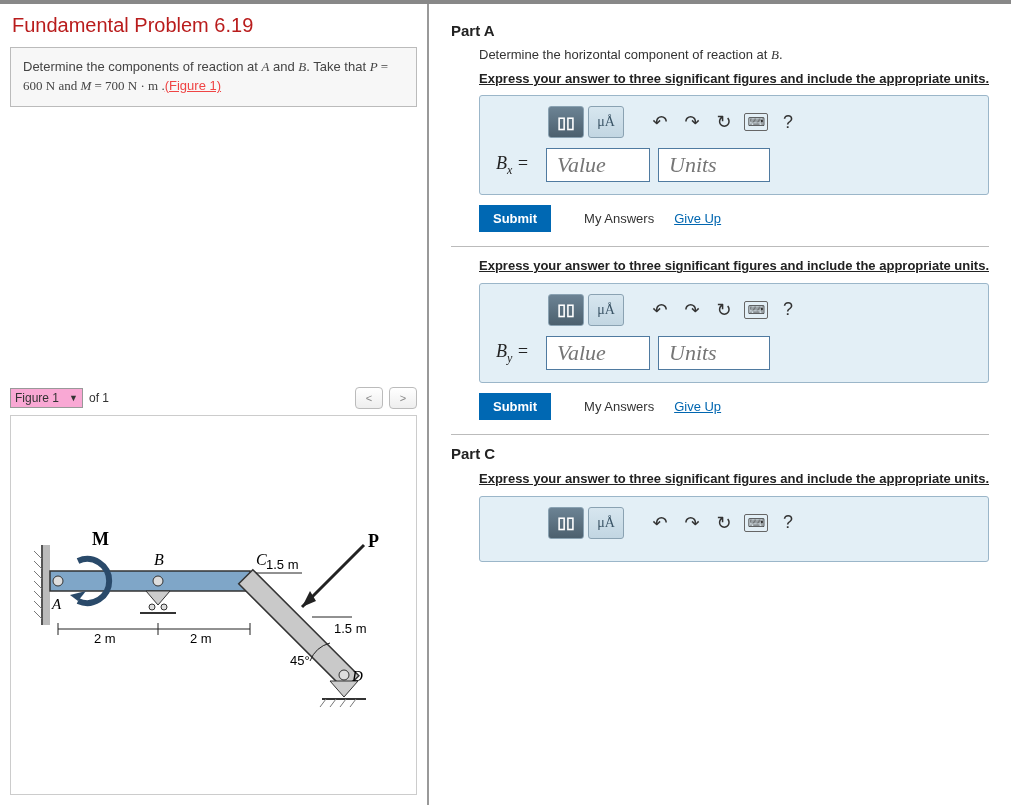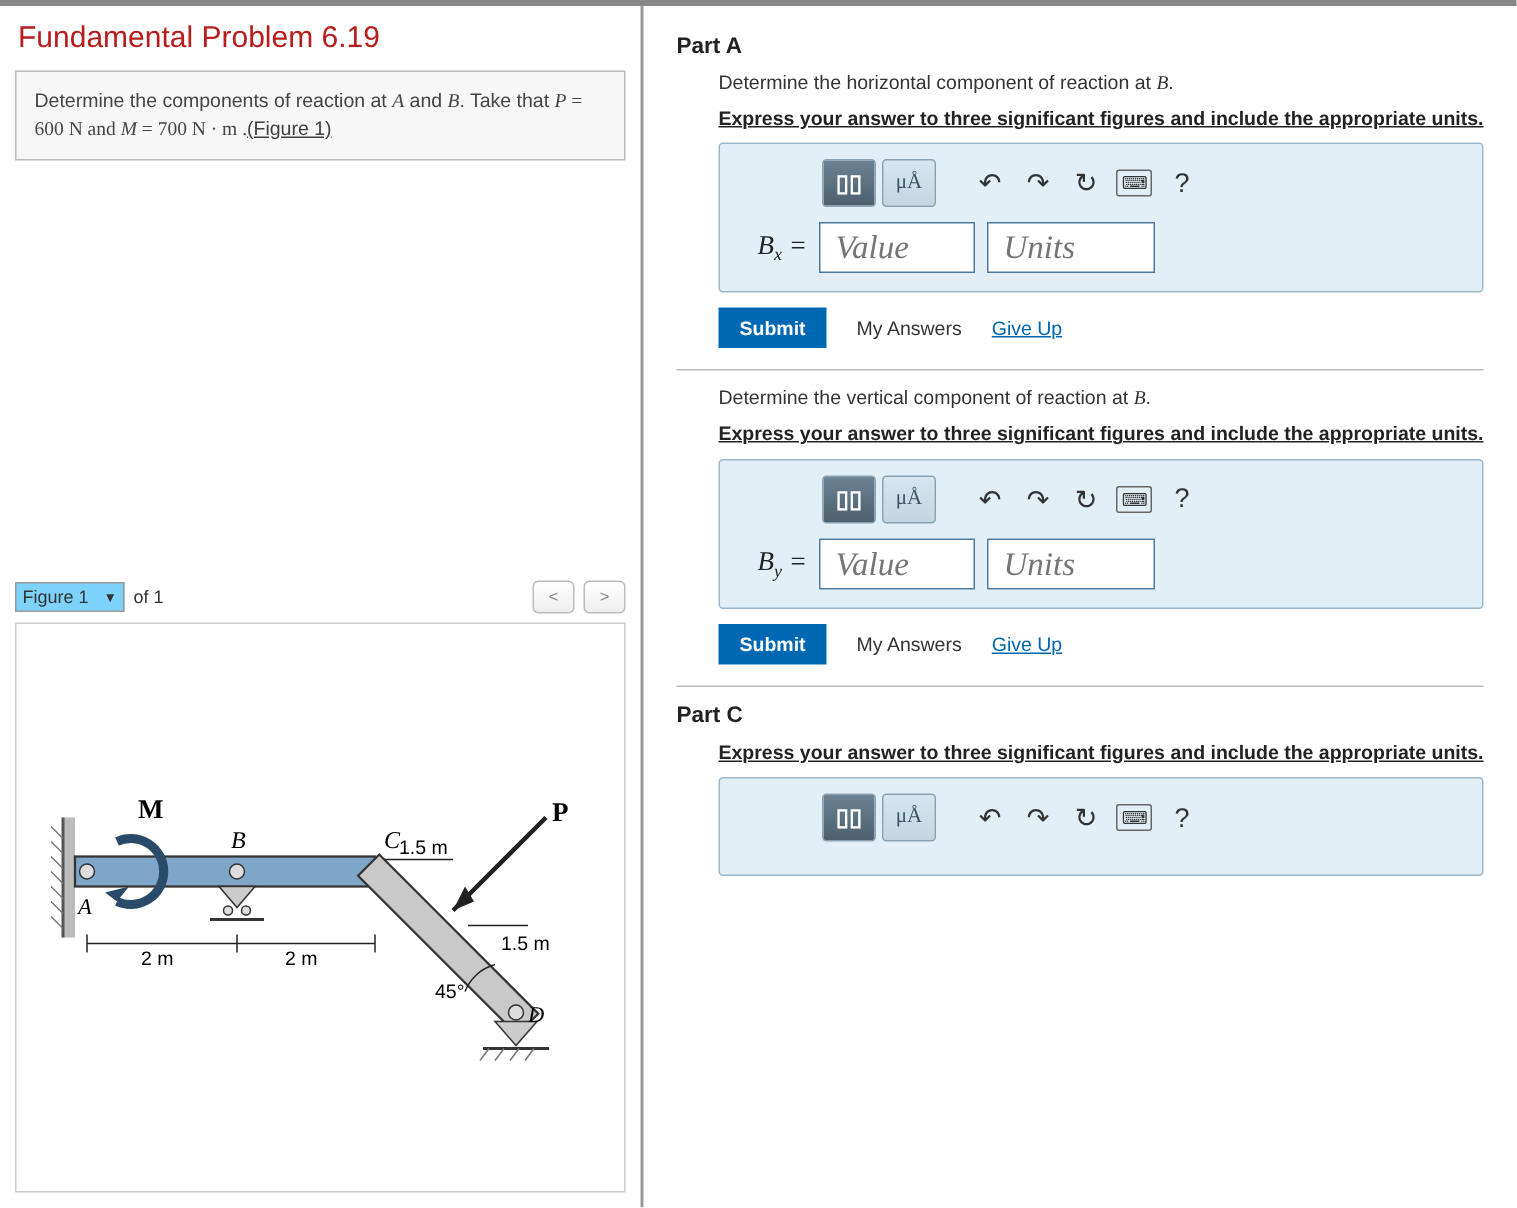--- a/index.html
+++ b/index.html
@@ -34,33 +34,33 @@
   }
   .problem-box {
     border: 1px solid #bbb;
     background: #f7f7f7;
     padding: 10px 12px;
     font-size: 13px;
     line-height: 1.45;
     color: #444;
     margin-bottom: 280px;
   }
-  .problem-box a { color: #404040; }
+  .problem-box a { color: #ef4444; }
   .ital { font-family: 'Times New Roman', serif; font-style: italic; }
   .rm { font-family: 'Times New Roman', serif; font-style: normal; }
 
   .figure-bar {
     display: flex;
     align-items: center;
     gap: 6px;
     margin-bottom: 6px;
   }
   .figure-select {
     border: 1px solid #999;
-    background: #7dd3fc;
+    background: #f9a8d4;
     padding: 2px 4px;
     font-size: 12px;
     display: flex;
     align-items: center;
     gap: 10px;
   }
   .figure-select .caret { font-size: 9px; }
   .figure-bar .of { font-size: 12px; color: #333; }
   .figure-nav { flex: 1; display: flex; justify-content: flex-end; gap: 6px; }
   .figure-nav button {
@@ -112,31 +112,31 @@
   .tool-btn .frac-ico { font-size:16px; color:#fff; font-weight:bold;}
   .tool-btn .ma { font-family:'Times New Roman',serif; font-size:14px; color:#3a5466;}
   .toolbar .spacer { width: 14px; }
   .icon-btn {
     width: 28px; height: 28px;
     border: none; background: transparent;
     display:flex;align-items:center;justify-content:center;
     cursor:pointer; color:#333; font-size:18px;
   }
   .eq-row { display:flex; align-items:center; gap:8px; margin-left: 4px;}
-  .eq-label { font-family:'Times New Roman',serif; font-style: italic; font-size: 18px; color:#222; min-width: 42px; text-align:right;}
+  .eq-label { font-family:'Times New Roman',serif; font-style: italic; font-size: 18px; color:#222; min-width: 42px; text-align:left;}
   .eq-sub { font-size: 12px; font-style: italic;}
   .value-in, .units-in {
     height: 34px; border: 1px solid #4f7aa0;
     background: #fff; font-family:'Times New Roman',serif;
     font-style: italic; font-size: 22px; color: #b0b0b0;
     padding: 0 10px; outline:none;
   }
   .value-in { width: 104px; }
   .units-in { width: 112px; }
-  .submit-row { display:flex; align-items:center; gap: 20px; margin-top:10px; padding-left:0;}
+  .submit-row { display:flex; align-items:center; gap: 33px; margin-top:10px; padding-left:0;}
   .submit-btn {
     background: #0068b3; color:#fff; border:none;
     font-weight:bold; font-size:13px; padding: 6px 14px;
     cursor:pointer;
   }
   .my-answers { color:#333; font-size:13px; }
   .giveup { color:#0066b0; text-decoration: underline; cursor:pointer; margin-left: 20px;}
   hr.part-sep { border:none; border-top:1px solid #bbb; margin: 14px 0 10px 0;}
   .kbd-ico { font-size:12px; letter-spacing:-1px; border:1px solid #666; padding:1px 3px; border-radius:2px;}
 </style>
@@ -280,23 +280,20 @@
         <div class="submit-row">
           <button class="submit-btn">Submit</button>
           <span><span class="my-answers">My Answers</span><span class="giveup">Give Up</span></span>
         </div>
       </div>
     </div>
     <hr class="part-sep">
 
     <div class="part">
       <div class="part-body">
-        <div class="part-desc">
-          <span>Determine the vertical component of reaction at </span><span class="ital">B</span><span>.</span>
-        </div>
         <div class="part-instr">Express your answer to three significant figures and include the appropriate units.</div>
         <div class="answer-box">
           <div class="toolbar">
             <div class="tool-btn">
                 <span class="frac-ico">▯▯</span>
               </div>
             <div class="tool-btn light">
                 <span class="ma">μÅ</span>
               </div>
             <div class="spacer"></div>

